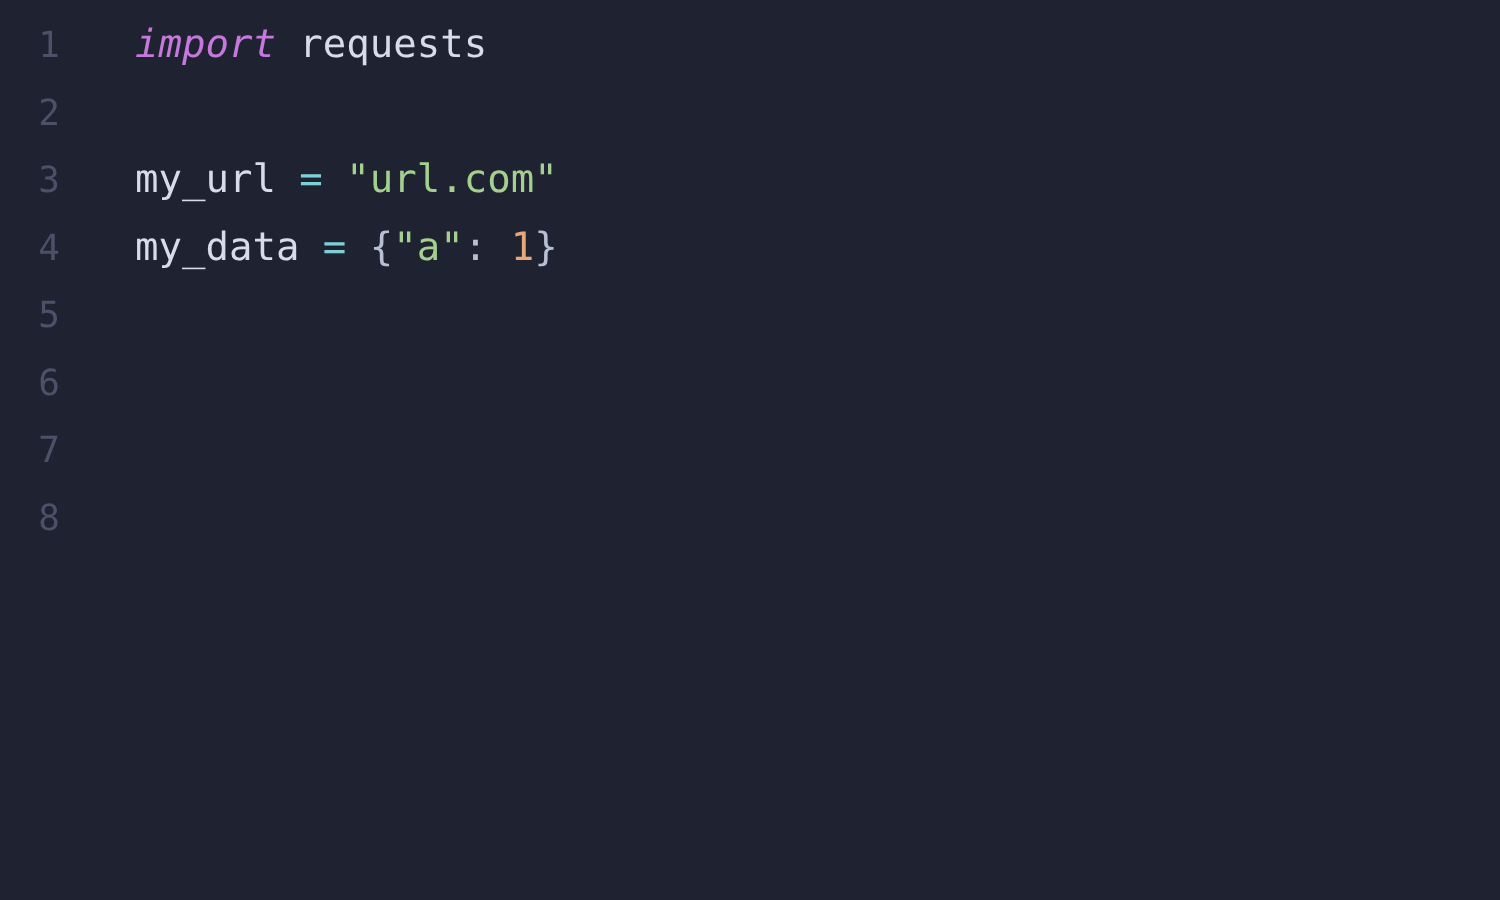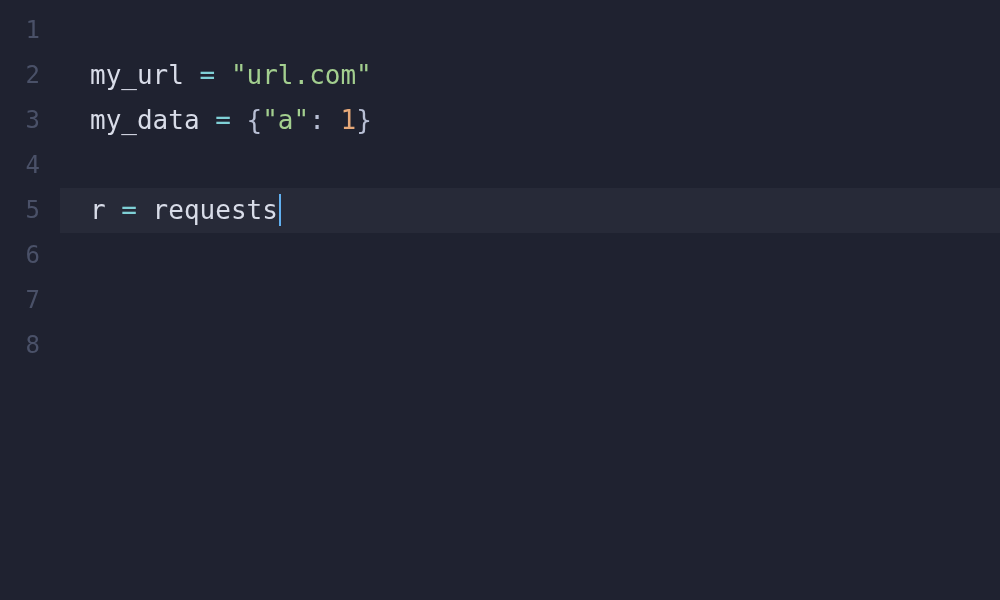--- a/index.html
+++ b/index.html
@@ -87,21 +87,21 @@
     <div class="line-number">1</div>
     <div class="line-number">2</div>
     <div class="line-number">3</div>
     <div class="line-number">4</div>
     <div class="line-number">5</div>
     <div class="line-number">6</div>
     <div class="line-number">7</div>
     <div class="line-number">8</div>
   </div>
   <div class="code-area">
+    <div class="code-line"><span class="tok-keyword">import</span><span class="tok-default"> requests</span></div>
     <div class="code-line"></div>
     <div class="code-line"><span class="tok-default">my_url </span><span class="tok-operator">=</span><span class="tok-default"> </span><span class="tok-string">"url.com"</span></div>
     <div class="code-line"><span class="tok-default">my_data </span><span class="tok-operator">=</span><span class="tok-default"> </span><span class="tok-punct">{</span><span class="tok-string">"a"</span><span class="tok-punct">:</span><span class="tok-default"> </span><span class="tok-number">1</span><span class="tok-punct">}</span></div>
     <div class="code-line"></div>
-    <div class="code-line current"><span class="tok-default">r </span><span class="tok-operator">=</span><span class="tok-default"> requests</span><span class="cursor"></span></div>
     <div class="code-line"></div>
     <div class="code-line"></div>
   </div>
 </div>
 
 </body></html>

